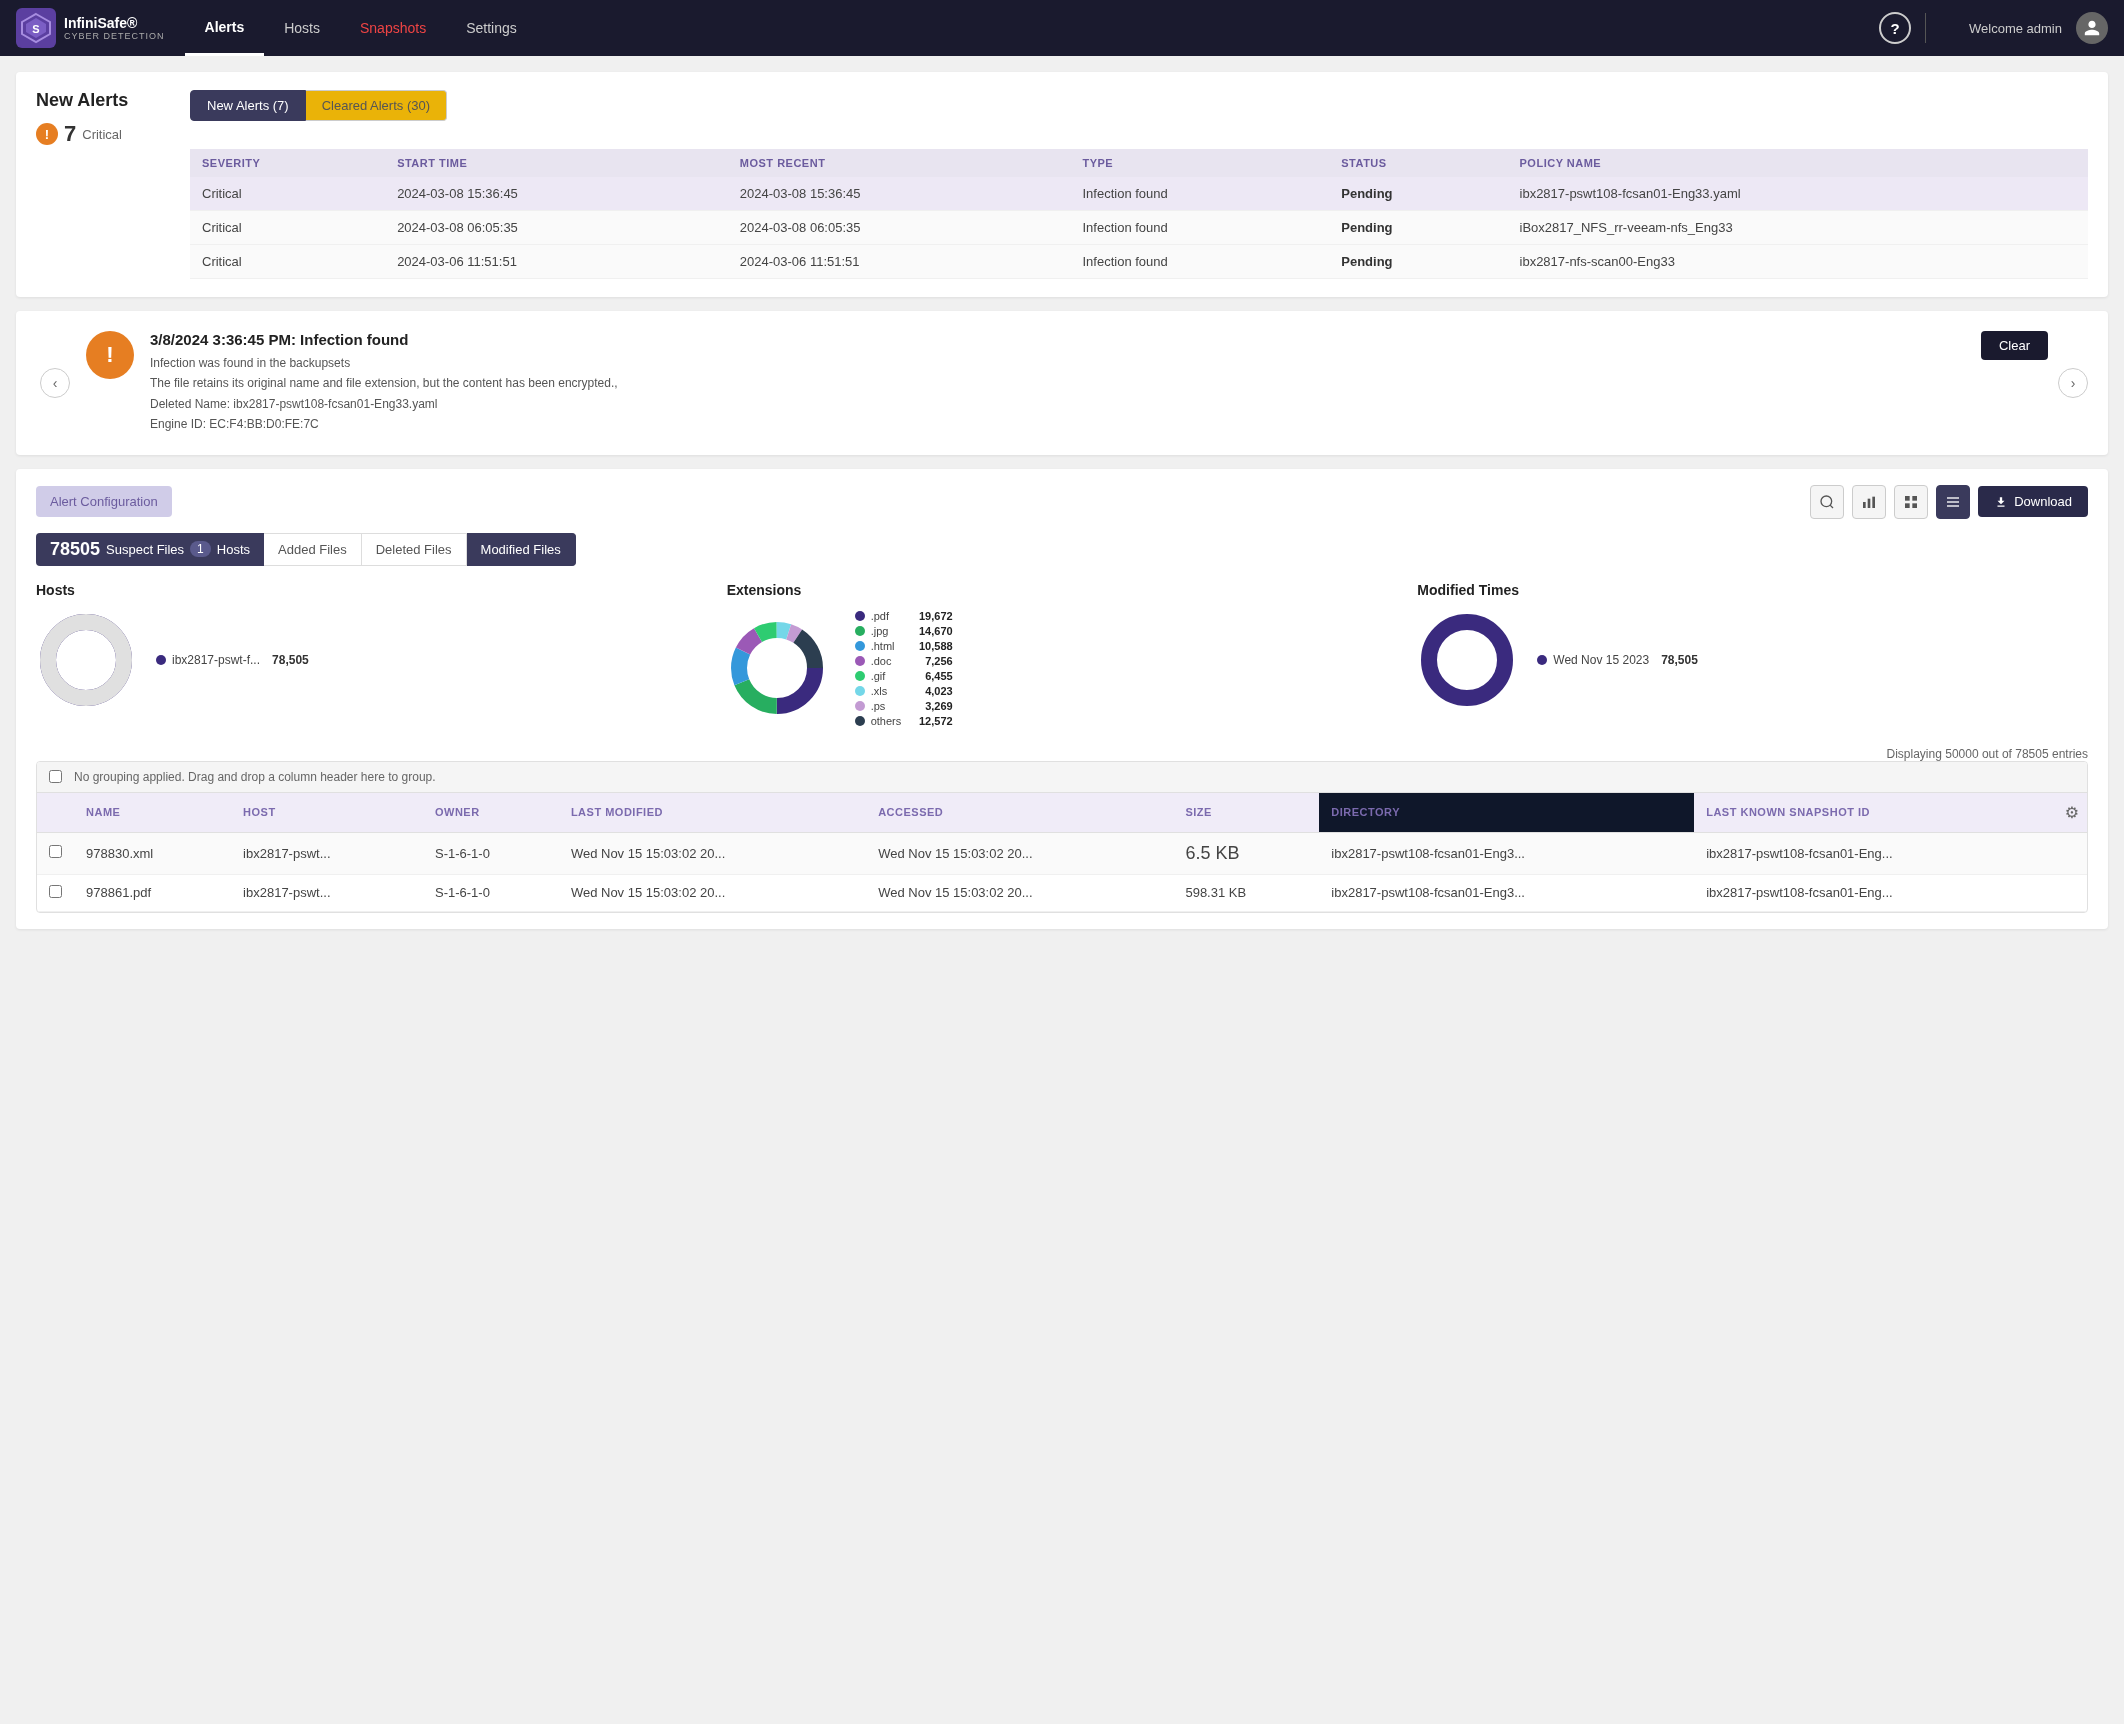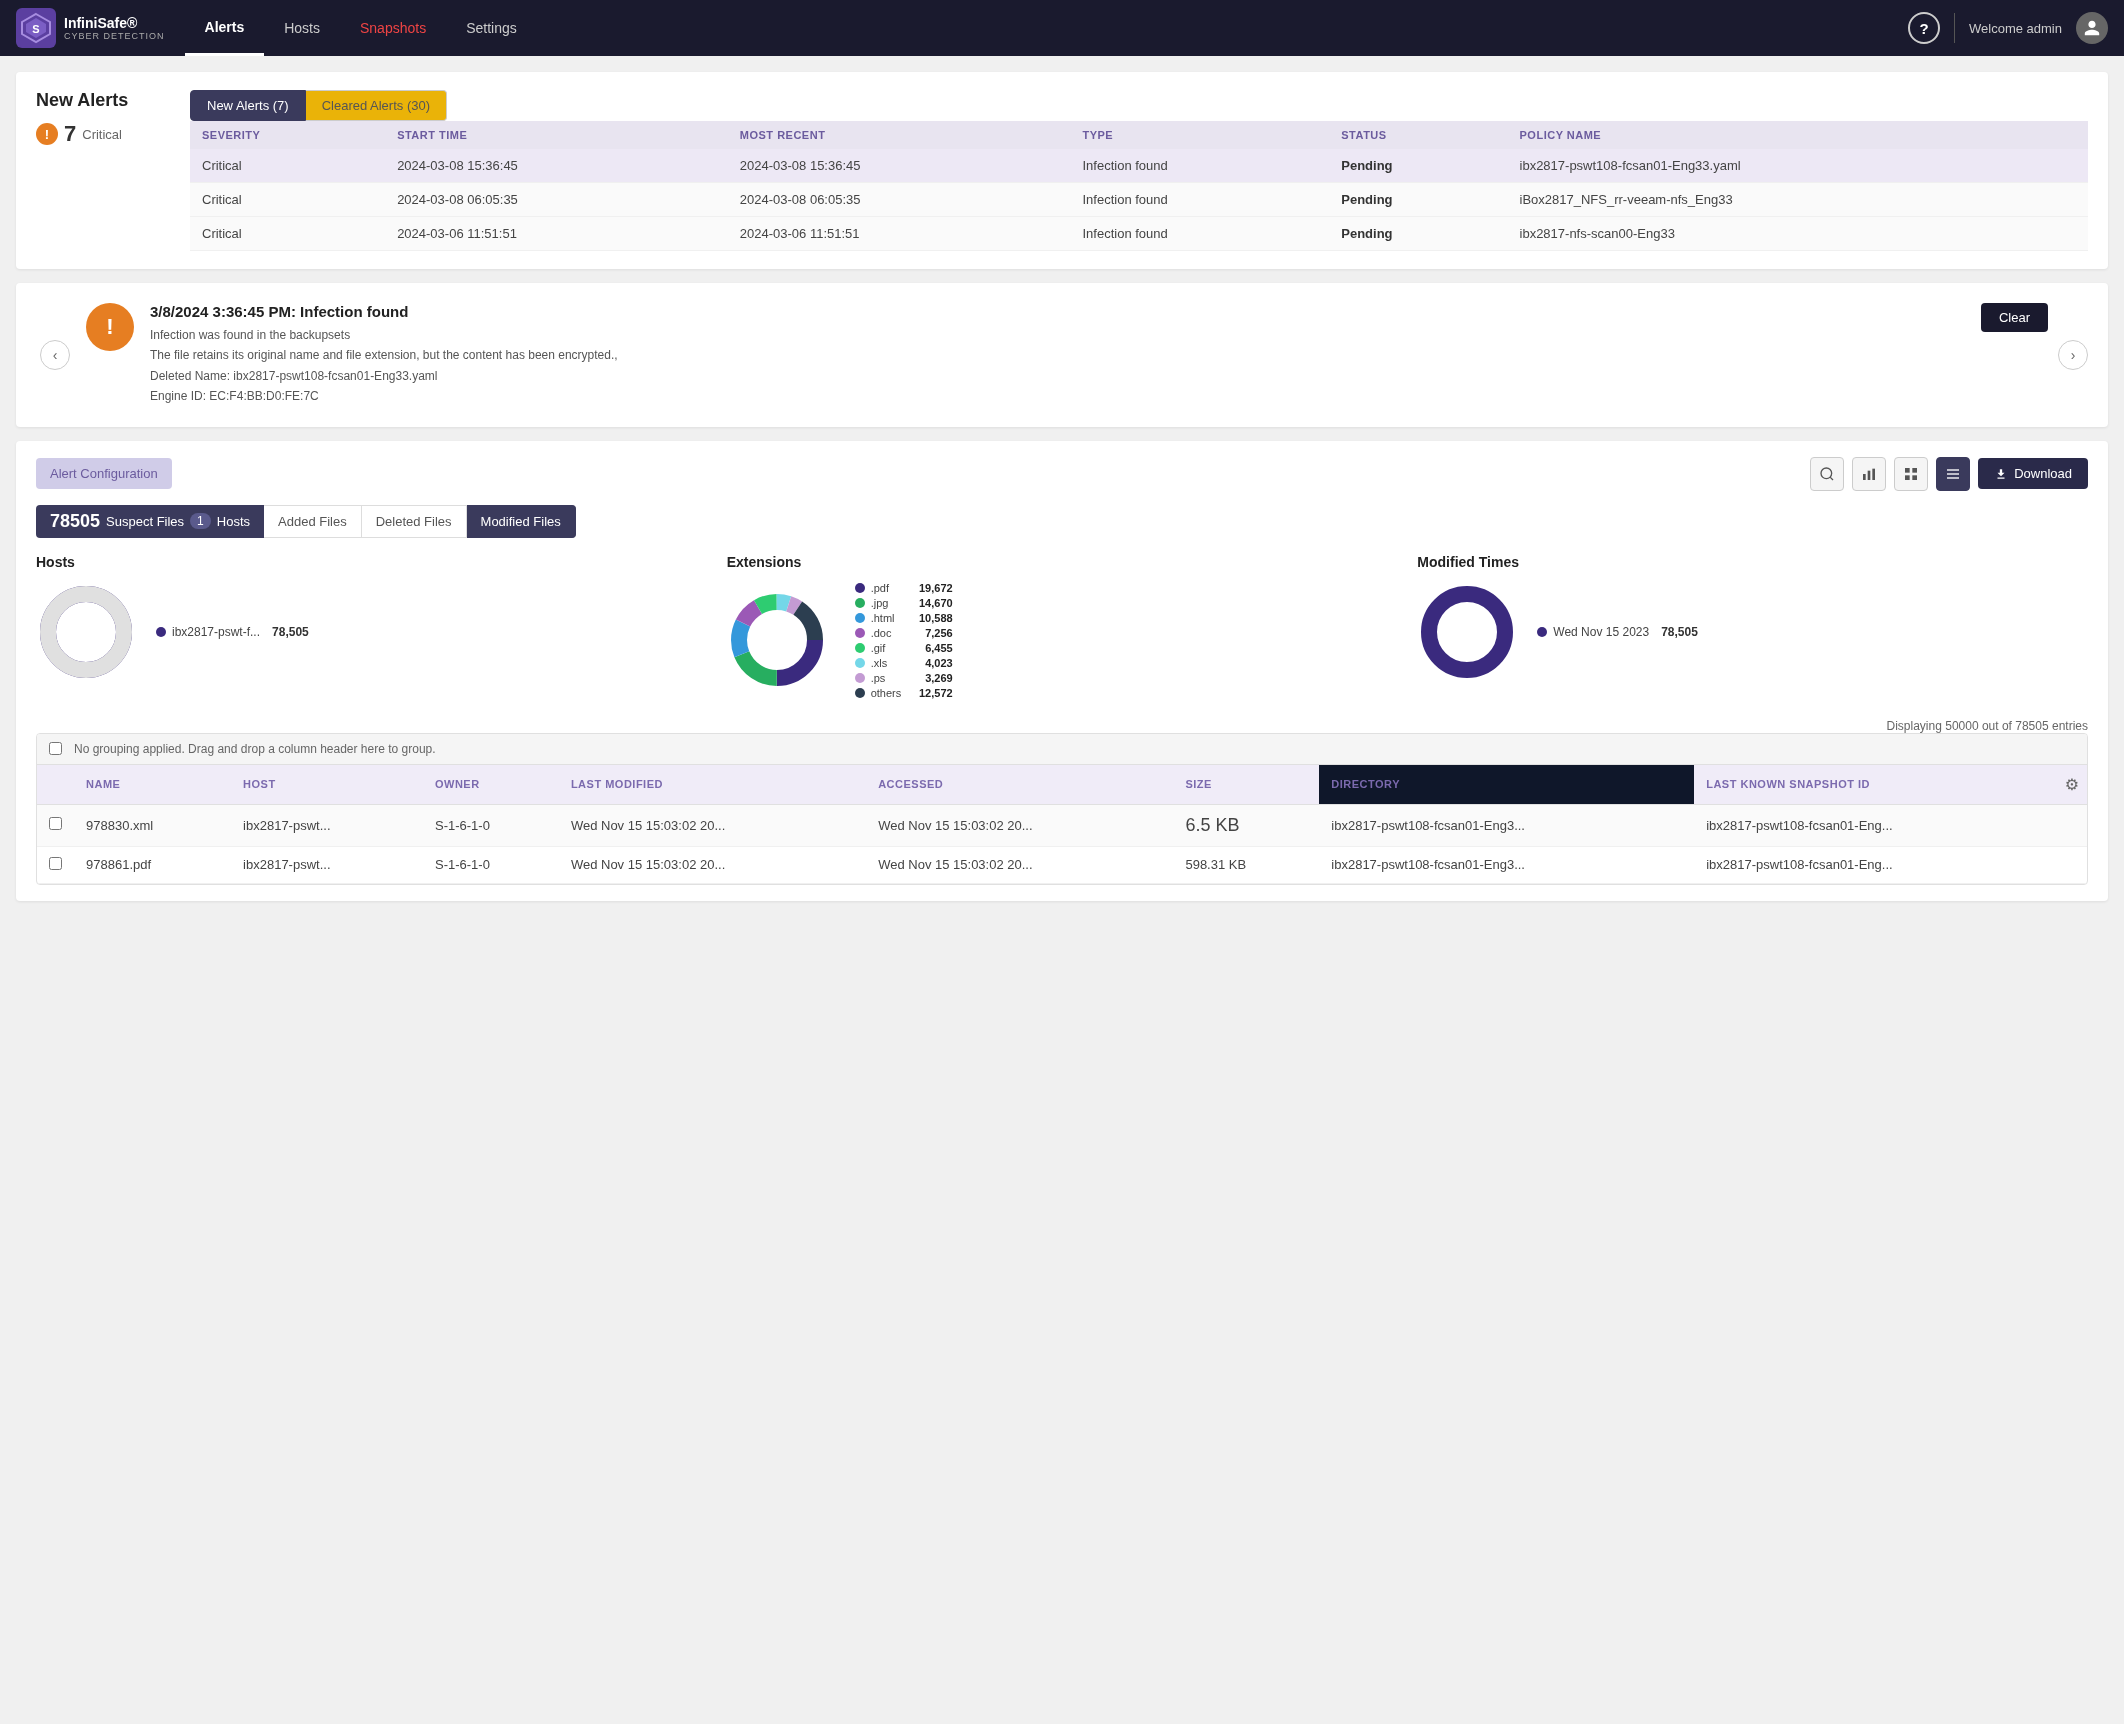--- a/index.html
+++ b/index.html
@@ -26,42 +26,42 @@
       <div style="color:#aaa;font-size:9px;letter-spacing:1px;">CYBER DETECTION</div>
     </div>
   </div>
   <a style="color:white;padding:0 20px;height:56px;display:flex;align-items:center;cursor:pointer;font-size:14px;border-bottom:3px solid white;font-weight:600;text-decoration:none;">Alerts</a>
   <a style="color:#ccc;padding:0 20px;height:56px;display:flex;align-items:center;cursor:pointer;font-size:14px;text-decoration:none;">Hosts</a>
   <a style="color:#ef4444;padding:0 20px;height:66px;display:flex;align-items:center;cursor:pointer;font-size:14px;text-decoration:none;">Snapshots</a>
   <a style="color:#ccc;padding:0 20px;height:56px;display:flex;align-items:center;cursor:pointer;font-size:14px;text-decoration:none;">Settings</a>
   <div style="margin-left:auto;display:flex;align-items:center;gap:14px;">
     <div style="width:32px;height:32px;border-radius:50%;border:2px solid #ccc;color:white;display:flex;align-items:center;justify-content:center;cursor:pointer;font-size:15px;font-weight:bold;">?</div>
     <div style="width:1px;height:30px;background:#555;"></div>
-    <span style="color:#ccc;font-size:13px;">Welcome admin</span>
+    <span style="color:#ccc;font-size:13px;margin-left:29px;">Welcome admin</span>
     <div style="width:32px;height:32px;border-radius:50%;background:#666;display:flex;align-items:center;justify-content:center;color:white;cursor:pointer;">
       <svg width="18" height="18" viewBox="0 0 24 24" fill="white">
           <path d="M12 12c2.7 0 4.8-2.1 4.8-4.8S14.7 2.4 12 2.4 7.2 4.5 7.2 7.2 9.3 12 12 12zm0 2.4c-3.2 0-9.6 1.6-9.6 4.8v2.4h19.2v-2.4c0-3.2-6.4-4.8-9.6-4.8z"></path>
         </svg>
     </div>
   </div>
 </nav>
 
 <div style="padding:16px;display:flex;flex-direction:column;gap:14px;">
 
   <div style="background:white;border-radius:4px;padding:18px 20px;display:flex;gap:24px;box-shadow:0 1px 3px rgba(0,0,0,0.08);">
     <div style="min-width:130px;">
       <h2 style="font-size:18px;font-weight:600;color:#222;margin-bottom:10px;">New Alerts</h2>
       <div style="display:flex;align-items:center;gap:6px;">
         <div style="width:22px;height:22px;background:#e67e22;border-radius:50%;display:flex;align-items:center;justify-content:center;color:white;font-weight:bold;font-size:13px;">!</div>
         <span style="font-size:22px;font-weight:700;color:#333;">7</span>
         <span style="font-size:13px;color:#666;">Critical</span>
       </div>
     </div>
     <div style="flex:1;">
-      <div style="display:flex;margin-bottom:0;">
+      <div style="display:flex;margin-bottom:28px;">
         <button style="padding:7px 16px;border:1px solid #3a3a5c;background:#3a3a5c;cursor:pointer;font-size:13px;color:white;border-radius:4px 0 0 4px;">New Alerts (7)</button>
         <button style="padding:7px 16px;border:1px solid #ccc;background:#eab308;cursor:pointer;font-size:13px;color:#555;border-radius:0 4px 4px 0;border-left:none;">Cleared Alerts (30)</button>
       </div>
       <table style="width:100%;border-collapse:collapse;">
         <thead>
           <tr>
             <th style="background:#e8e4f0;color:#6b5b9e;font-size:11px;font-weight:600;text-transform:uppercase;padding:8px 12px;text-align:left;letter-spacing:0.5px;">SEVERITY</th>
             <th style="background:#e8e4f0;color:#6b5b9e;font-size:11px;font-weight:600;text-transform:uppercase;padding:8px 12px;text-align:left;letter-spacing:0.5px;">START TIME</th>
             <th style="background:#e8e4f0;color:#6b5b9e;font-size:11px;font-weight:600;text-transform:uppercase;padding:8px 12px;text-align:left;letter-spacing:0.5px;">MOST RECENT</th>
             <th style="background:#e8e4f0;color:#6b5b9e;font-size:11px;font-weight:600;text-transform:uppercase;padding:8px 12px;text-align:left;letter-spacing:0.5px;">TYPE</th>

